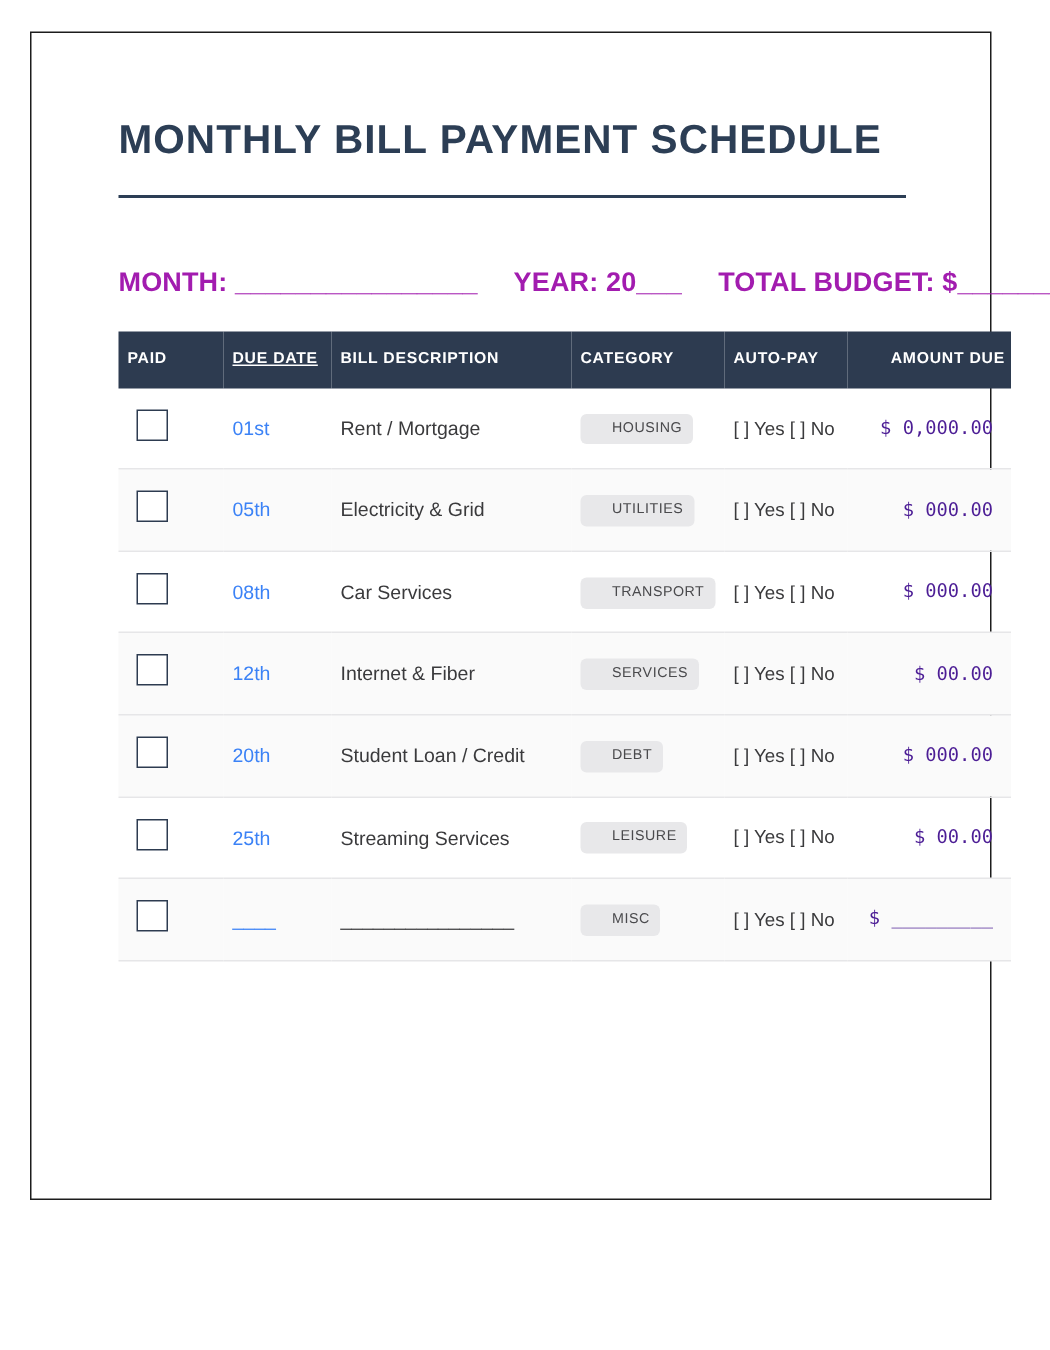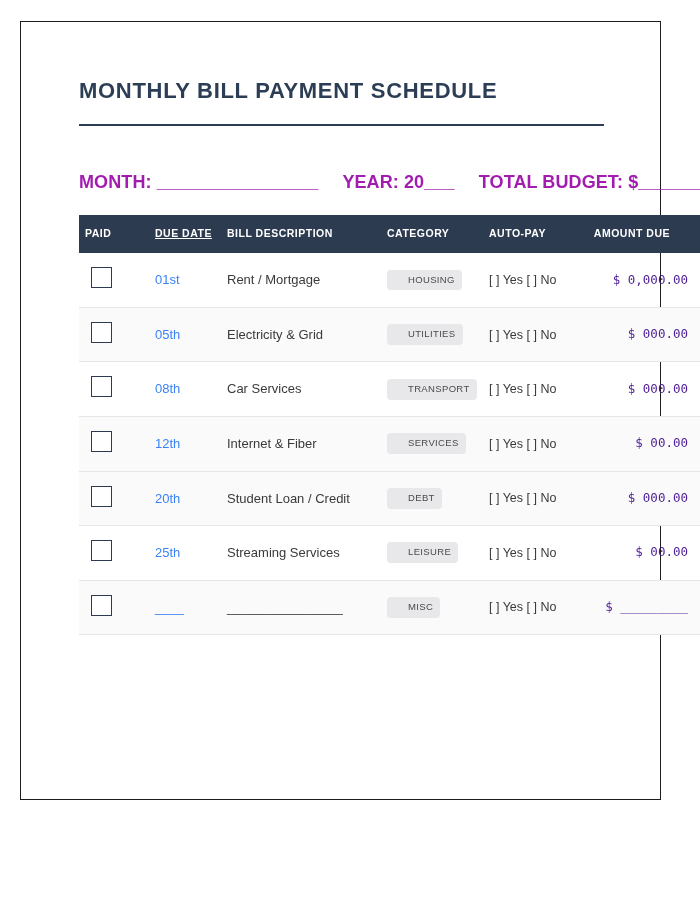--- a/index.html
+++ b/index.html
@@ -31,21 +31,21 @@
     position: absolute;
     left: 58px;
     top: 0;
     width: 525px;
   }
 
   
   .doc-title {
     margin: 0;
     padding-top: 57px;
-    font-size: 22px;
+    font-size: 27px;
     font-weight: bold;
     letter-spacing: 0.7px;
     color: #2c3e55;
     line-height: 1.1;
     white-space: nowrap;
   }
 
   .title-rule {
     margin-top: 21px;
     height: 2px;
@@ -80,21 +80,21 @@
     text-align: left;
     padding: 12px 6px 13px 6px;
     vertical-align: middle;
     line-height: 1.25;
   }
   .bill-table thead th.col-paid   { width: 58px; }
   .bill-table thead th.col-due    { width: 60px; text-decoration: underline; }
   .bill-table thead th.col-desc   { width: 148px; }
   .bill-table thead th.col-cat    { width: 90px; }
   .bill-table thead th.col-auto   { width: 70px; }
-  .bill-table thead th.col-amt    { width: 99px; text-align: right; padding-right: 30px; }
+  .bill-table thead th.col-amt    { width: 99px; text-align: right; padding-right: 4px; }
 
   .bill-table tbody td {
     border-bottom: 1px solid #e6e6e8;
     padding: 14px 6px;
     font-size: 13px;
     color: #3a3a3c;
     vertical-align: middle;
     line-height: 1.35;
   }
   .bill-table tbody tr.alt td { background: #fafafa; }

